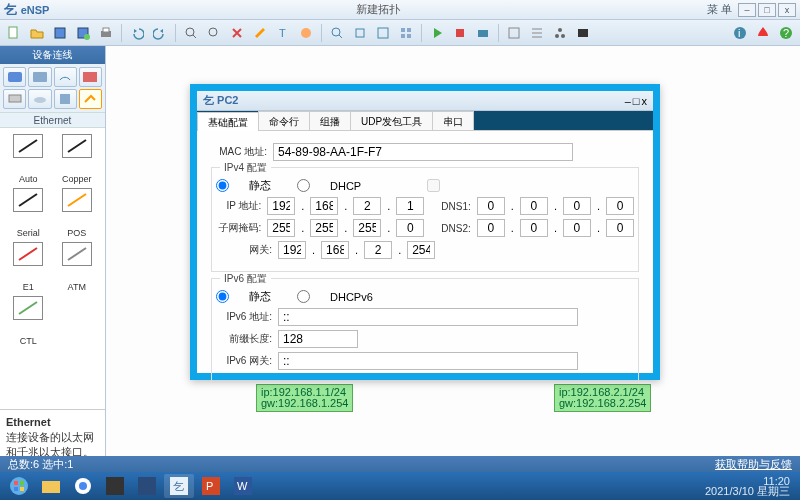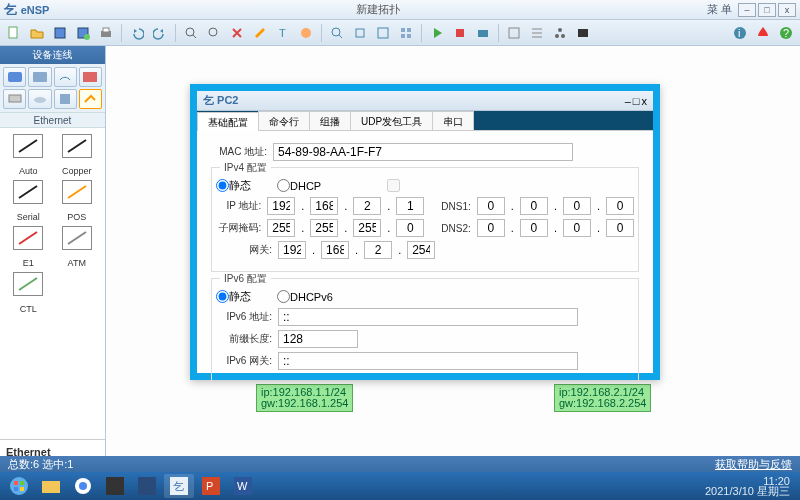--- a/index.html
+++ b/index.html
@@ -15,21 +15,21 @@
 .tsep{width:1px;height:18px;background:#b8c8d8;margin:0 2px}
 .tspace{flex:1}
 .main{display:flex;height:420px}
 .sidebar{width:106px;background:#fff;border-right:1px solid #b8c8d8;display:flex;flex-direction:column}
 .sidehdr{height:18px;background:linear-gradient(#4a7db8,#3a6ea5);color:#fff;text-align:center;line-height:18px;font-size:10px}
 .devgrid{display:grid;grid-template-columns:repeat(4,1fr);gap:2px;padding:3px;background:#e8f0f8}
 .devbtn{height:20px;background:linear-gradient(#f8fbfe,#e0ecf6);border:1px solid #a8c0d8;border-radius:2px;display:flex;align-items:center;justify-content:center;cursor:pointer}
 .devbtn svg{width:14px;height:12px}
 .catlbl{height:16px;background:#e8f0f8;text-align:center;line-height:16px;font-size:10px;color:#456;border-top:1px solid #cdd;border-bottom:1px solid #cdd}
 .linkgrid{display:grid;grid-template-columns:1fr 1fr;gap:4px;padding:6px}
-.linkbtn{display:flex;flex-direction:column;align-items:center;gap:8px;cursor:pointer}
+.linkbtn{display:flex;flex-direction:column;align-items:center;gap:16px;cursor:pointer}
 .linkicon{width:30px;height:24px;background:#fff;border:1px solid #888;display:flex;align-items:center;justify-content:center}
 .linklbl{font-size:9px;color:#333}
 .sidegap{flex:1}
 .sidehint{padding:6px;font-size:10px;color:#333;border-top:1px solid #ccc}
 .sidehint b{display:block;margin-bottom:2px}
 .canvas{flex:1;background:#fdfdfd;position:relative}
 .ipbox{position:absolute;background:#9be89b;border:1px solid #5a5;padding:2px 4px;font-size:9px;color:#063;line-height:11px}
 .dlg{position:absolute;left:188px;top:80px;width:470px;height:296px;background:#fefefe;border:7px solid #0ea5e9;box-shadow:0 2px 8px rgba(0,0,0,.25)}
 .dlgtitle{height:20px;background:linear-gradient(#eaf2fa,#d6e4f0);display:flex;align-items:center;padding:0 6px;border-bottom:1px solid #b8c8d8}
 .dlgtitle .dlogo{color:#3a6ea5;font-weight:bold;font-size:11px}
@@ -38,21 +38,21 @@
 .tabs{display:flex;height:20px;background:#0c4a6e;border-bottom:1px solid #ccc}
 .tab{padding:0 10px;line-height:19px;border:1px solid #ccc;border-bottom:none;margin-right:-1px;background:#f8f8f8;cursor:pointer;font-size:10px}
 .tab.active{background:#fff;position:relative;top:1px}
 .dlgbody{padding:8px 14px;height:258px;overflow:auto}
 .row{display:flex;align-items:center;margin:4px 0;gap:6px}
 .lbl{width:56px;text-align:right;font-size:10px;color:#333}
 .txt{height:18px;border:1px solid #bbb;padding:0 4px;font-size:12px;background:#fff}
 .oct{width:28px;text-align:center}
 .fset{border:1px solid #ddd;margin:6px 0;padding:6px 4px 8px;position:relative}
 .fset .leg{position:absolute;top:-7px;left:8px;background:#fefefe;padding:0 4px;font-size:10px;color:#444}
-.radio{display:flex;align-items:center;gap:0;font-size:10px}
+.radio{display:flex;align-items:center;gap:20px;font-size:10px}
 .statusbar{position:absolute;left:0;right:0;bottom:28px;height:16px;background:linear-gradient(#4a7db8,#3a6ea5);color:#fff;display:flex;align-items:center;padding:0 8px;font-size:10px}
 .statusbar .ssp{flex:1}
 .statusbar a{color:#fff;text-decoration:underline}
 .taskbar{position:absolute;left:0;right:0;bottom:0;height:28px;background:linear-gradient(#2a6fb5,#1a4f85);display:flex;align-items:center;padding:0 4px;gap:2px}
 .taskbtn{width:30px;height:24px;display:flex;align-items:center;justify-content:center;cursor:pointer;border-radius:2px}
 .taskbtn.active{background:rgba(255,255,255,.15)}
 .tray{margin-left:auto;color:#dbe8f5;font-size:9px;text-align:right;line-height:10px;padding-right:6px}
 </style>
 </head>
 <body>
@@ -326,20 +326,21 @@
             <svg width="24" height="18">
               <line x1="3" y1="15" x2="21" y2="3" stroke="#6a6" stroke-width="2"></line>
             </svg>
           </div>
           <span class="linklbl">CTL</span>
         </div>
       </div>
     <div class="sidegap"></div>
     <div class="sidehint">
       <b>Ethernet</b>
+      <span>连接设备的以太网和千兆以太接口。</span>
     </div>
   </div>
 
   <div class="canvas">
     <div class="ipbox" style="left:150px;top:338px">
       <div>ip:192.168.1.1/24</div>
         <div>gw:192.168.1.254</div>
     </div>
     <div class="ipbox" style="left:448px;top:338px">
       <div>ip:192.168.2.1/24</div>

